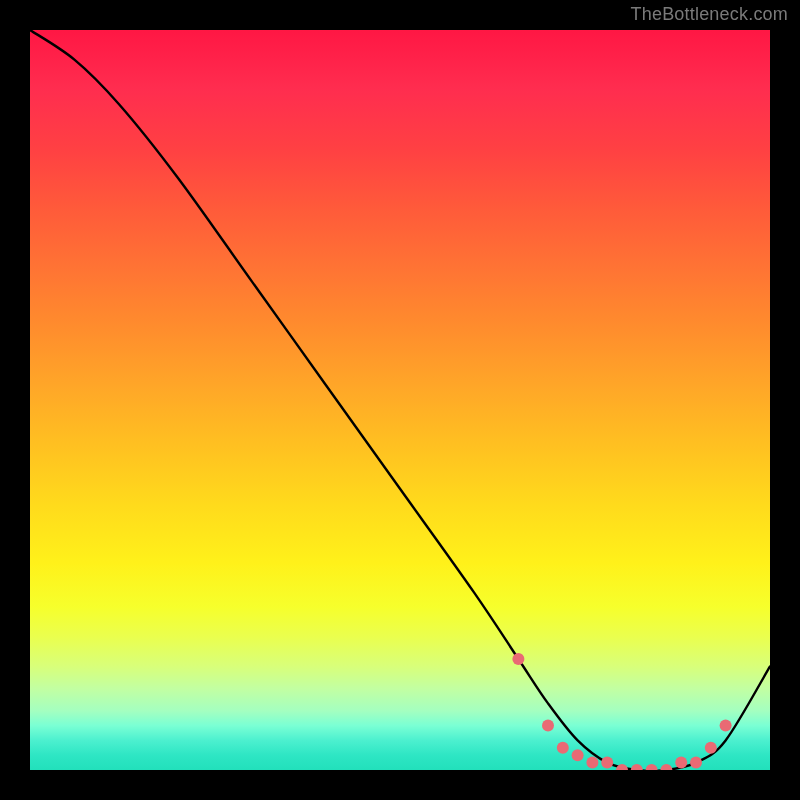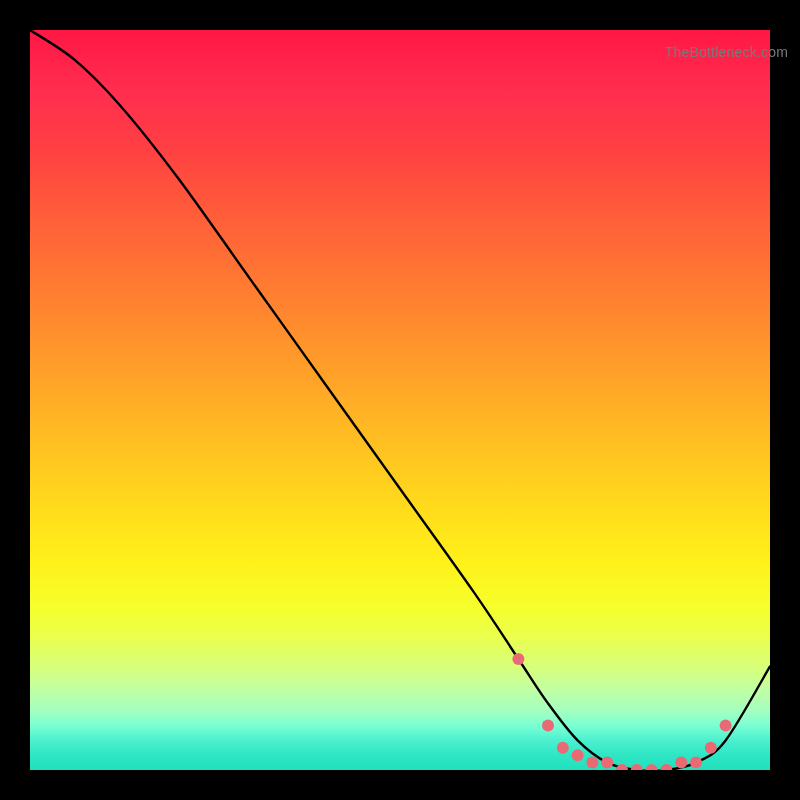--- a/index.html
+++ b/index.html
@@ -15,25 +15,24 @@
     position: relative;
     width: 800px;
     height: 800px;
     background: #000;
   }
   .watermark {
     position: absolute;
     top: 4px;
     right: 12px;
     color: #7a7a7a;
-    font-size: 14px;
+    font-size: 18px;
     font-weight: 500;
     letter-spacing: 0.2px;
     z-index: 10;
-    margin-top: 40px;
   }
   .plot {
     position: absolute;
     left: 30px;
     top: 30px;
     width: 740px;
     height: 740px;
     overflow: hidden;
   }
   .gradient {

